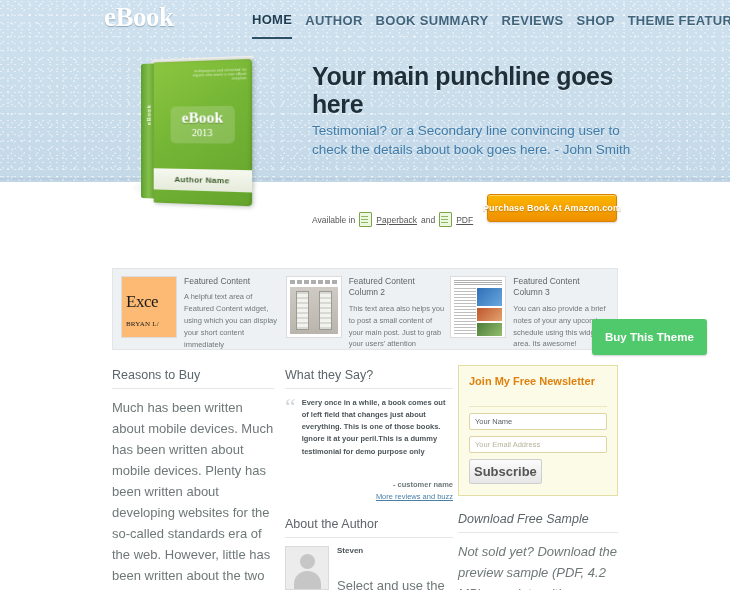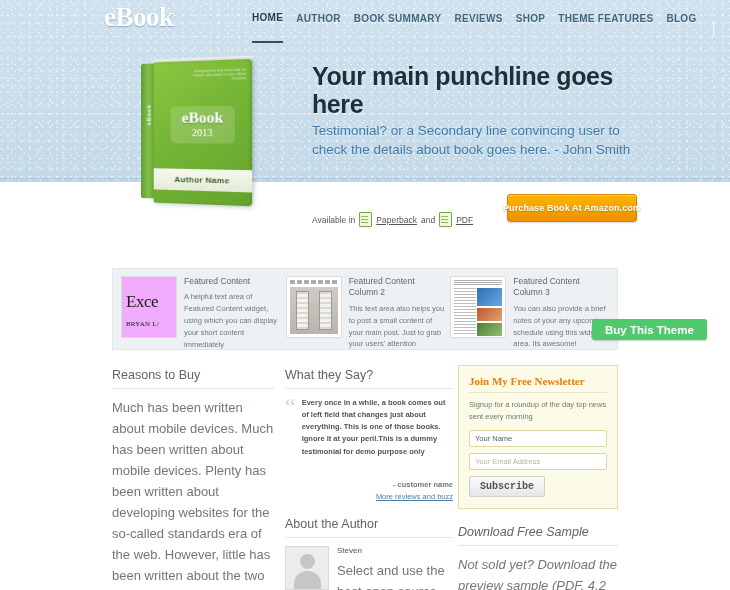--- a/index.html
+++ b/index.html
@@ -37,24 +37,24 @@
   }
   #logo {
     position:absolute; left:104px; top:2px;
     font-family:"Liberation Serif", serif;
     font-size:27px; font-weight:bold; color:#ffffff;
     text-shadow:0 1px 1px rgba(90,120,145,.55);
     letter-spacing:-.5px;
   }
   #mainnav { position:absolute; left:252px; top:12px; display:flex; align-items:center; gap:13px; }
   .nav-item {
-    font-size:10px; font-weight:bold; letter-spacing:.3px;
+    font-size:13px; font-weight:bold; letter-spacing:.3px;
     color:#41647d; text-transform:uppercase; white-space:nowrap;
     text-shadow:0 1px 0 rgba(255,255,255,.5);
-    padding-bottom:18px; cursor:pointer;
+    padding-bottom:10px; cursor:pointer;
   }
   .nav-item.active { color:#1d3d52; border-bottom:2px solid #2c4f66; }
   #nav-divider { width:1px; height:15px; background:rgba(255,255,255,.7); margin:0 4px; }
   #buy-now-btn {
     background:linear-gradient(#4e86ad,#2d6389);
     border:1px solid #24536f;
     border-radius:3px;
     color:#fff; font-size:7.5px; font-weight:bold; letter-spacing:.3px;
     padding:4px 7px; text-transform:uppercase; white-space:nowrap;
     box-shadow:inset 0 1px 0 rgba(255,255,255,.3), 0 1px 1px rgba(0,0,0,.15);
@@ -139,56 +139,56 @@
   .fmt-icon .ln{ position:absolute; left:2px; width:7px; height:1px; background:#8cb95c; }
   .fmt-link { color:#555; text-decoration:underline; }
   #purchase-amazon-btn {
     position:absolute; left:487px; top:194px; width:130px; height:28px;
     background:linear-gradient(#fbb600,#ef8f00);
     border:1px solid #d98200; border-radius:3px;
     color:#fff; font-size:9px; font-weight:bold; letter-spacing:.1px;
     display:flex; align-items:center; justify-content:center;
     text-shadow:0 1px 1px rgba(150,90,0,.5);
     box-shadow:inset 0 1px 0 rgba(255,255,255,.4), 0 1px 2px rgba(0,0,0,.18);
-    cursor:pointer; white-space:nowrap;margin-left:20px;
+    cursor:pointer; white-space:nowrap;
   }
 
   
   #featured-strip {
     position:absolute; left:112px; top:268px; width:506px; height:82px;
     background:#eef1f3; border:1px solid #e2e6e9;
     display:flex; padding:7px 8px; gap:6px;
   }
   .feat-col { display:flex; gap:7px; width:166px; }
   .feat-thumb { width:56px; height:62px; border:1px solid #dcdcdc; background:#fff; flex:none; overflow:hidden; position:relative; }
   .feat-body { flex:1; min-width:0; }
   .feat-title { font-size:8.5px; color:#5c6569; line-height:1.35; margin-bottom:4px; }
   .feat-text { font-size:7.5px; color:#6f7878; line-height:1.58; }
 
   
-  .th1 { background:#f0abfc; }
+  .th1 { background:#fdba74; }
   .th1 .t1 { position:absolute; left:4px; top:15px; font-family:"Liberation Serif",serif; font-size:17px; color:#1a1a1a; letter-spacing:-.5px; }
   .th1 .t2 { position:absolute; left:4px; bottom:9px; font-family:"Liberation Serif",serif; font-size:7px; color:#1a1a1a; letter-spacing:.2px; }
   
   .th2 { background:#fff; }
   .th2 .cap{ position:absolute; left:3px; top:3px; right:3px; height:4px; background:repeating-linear-gradient(90deg,#777 0 5px,transparent 5px 7px); opacity:.6;}
   .th2 .img{ position:absolute; left:3px; top:10px; right:3px; bottom:3px; background:linear-gradient(#cfcbc4,#b9b4ac); }
   .th2 .rc{ position:absolute; top:4px; width:13px; bottom:4px; background:#f2f2ee; border:1px solid #9a9a96;
             background-image:repeating-linear-gradient(#d9d9d4 0 2px, #f2f2ee 2px 5px); }
   .th2 .rcA{ left:6px; } .th2 .rcB{ right:6px; }
   
   .th3 { background:#fff; }
   .th3 .hd{ position:absolute; left:3px; top:3px; right:3px; height:5px; background:repeating-linear-gradient(180deg,#9a9a9a 0 1px, transparent 1px 2px); opacity:.8;}
   .th3 .txt{ position:absolute; left:3px; top:11px; width:22px; bottom:3px; background:repeating-linear-gradient(180deg,#a8a8a8 0 1px, transparent 1px 3px); opacity:.75;}
   .th3 .ph1{ position:absolute; right:3px; top:11px; width:25px; height:18px; background:linear-gradient(135deg,#2f6fb5,#6aa8e0);}
   .th3 .ph2{ position:absolute; right:3px; top:31px; width:25px; height:13px; background:linear-gradient(135deg,#c0562c,#e2a36f);}
   .th3 .ph3{ position:absolute; right:3px; top:46px; width:25px; height:13px; background:linear-gradient(135deg,#4b7c3a,#93be6c);}
 
   #buy-theme-btn {
-    position:absolute; left:592px; top:319px; height:21px; padding:0 13px;
+    position:absolute; left:592px; top:319px; height:36px; padding:0 13px;
     background:#4fc96c; border-radius:3px;
     display:flex; align-items:center; justify-content:center;
     color:#fff; font-size:11.5px; font-weight:bold; white-space:nowrap;
     box-shadow:0 1px 2px rgba(0,0,0,.2); cursor:pointer;
   }
 
   
   .sec-title { font-size:12.5px; color:#5c6569; font-weight:normal; padding-bottom:6px; border-bottom:1px solid #e6e6e6; margin-bottom:8px; }
   .body-text { font-size:13px; color:#6f7878; line-height:1.62; }
 
@@ -204,36 +204,36 @@
   #quote-block { display:flex; gap:6px; }
   #quote-mark { font-family:"Liberation Serif", serif; font-size:24px; color:#d3d7d9; line-height:.85; flex:none; }
   #quote-text { font-size:7.5px; color:#4c5559; line-height:1.62; font-weight:bold; }
   #quote-author { text-align:right; font-size:7.5px; color:#6f7878; font-weight:bold; margin-top:22px; }
   #more-reviews-link { display:block; text-align:right; font-size:7.5px; color:#4a7fa6; text-decoration:underline; margin-top:3px; }
   #author-block { margin-top:16px; }
   #author-row { display:flex; gap:8px; }
   #author-avatar { width:44px; height:44px; flex:none; border:1px solid #dadada; background:#ececec; position:relative; overflow:hidden; }
   #author-avatar .head{ position:absolute; left:50%; top:7px; width:15px; height:15px; margin-left:-7.5px; border-radius:50%; background:#c6c6c6; }
   #author-avatar .body{ position:absolute; left:50%; top:24px; width:27px; height:20px; margin-left:-13.5px; border-radius:13px 13px 0 0; background:#c6c6c6; }
-  #author-name { font-size:8px; font-weight:normal; color:#4c5559; margin-bottom:5px; }
+  #author-name { font-size:8px; font-weight:bold; color:#4c5559; margin-bottom:20px; }
 
   #col-right { position:absolute; left:458px; top:365px; width:160px; }
   #newsletter-box { background:#fbfbe8; border:1px solid #e2dfa6; padding:9px 10px 11px; }
-  #newsletter-title { font-size:11px; font-weight:bold; color:#e0800e; padding-bottom:5px; border-bottom:1px solid #eae6c2; margin-bottom:6px;font-family:Liberation Serif, serif; }
+  #newsletter-title { font-size:11px; font-weight:bold; color:#e0800e; padding-bottom:19px; border-bottom:1px solid #eae6c2; margin-bottom:6px; }
   #newsletter-desc { font-size:7.5px; color:#6f7878; line-height:1.6; margin-bottom:7px; }
   .nl-input {
     display:block; width:100%; height:17px; margin-bottom:6px;
     border:1px solid #ddd6a4; background:#fff; border-radius:2px;
     font-family:"Liberation Sans", sans-serif; font-size:7.5px; color:#5a6165; padding:0 5px;
   }
   .nl-input::placeholder { color:#b8b49a; }
   #subscribe-btn {
     background:linear-gradient(#fbfbfb,#e6e6e6); border:1px solid #cfcfcf; border-radius:2px;
-    font-family:Liberation Mono, monospace; font-size:10px; font-weight:bold; color:#555;
-    padding:4px 10px; cursor:pointer;
+    font-family:Liberation Sans, sans-serif; font-size:13px; font-weight:bold; color:#555;
+    padding:4px 4px; cursor:pointer;
   }
   #download-block { margin-top:16px;font-style:italic; }
 </style>
 </head>
 <body>
 
 <div id="hero-band"></div>
 
 <div id="topbar">
   <div id="logo">eBook</div>
@@ -368,21 +368,20 @@
         <div id="author-name">Steven</div>
         <div class="body-text">Select and use the best open source content management system for your needs - even if you have never seen one</div>
       </div>
     </div>
   </div>
 </div>
 
 <div id="col-right">
   <div id="newsletter-box">
     <div id="newsletter-title">Join My Free Newsletter</div>
-    <div id="newsletter-desc">Signup for a roundup of the day top news sent every morning</div>
     <input class="nl-input" type="text" value="Your Name" style="">
     <input class="nl-input" type="text" placeholder="Your Email Address" style="">
     <button id="subscribe-btn">Subscribe</button>
   </div>
 
   <div id="download-block">
     <div class="sec-title">Download Free Sample</div>
     <div class="body-text">Not sold yet? Download the preview sample (PDF, 4.2 MB) complete with cover artwork, table of contents, and several sample pages.</div>
 
   </div>

